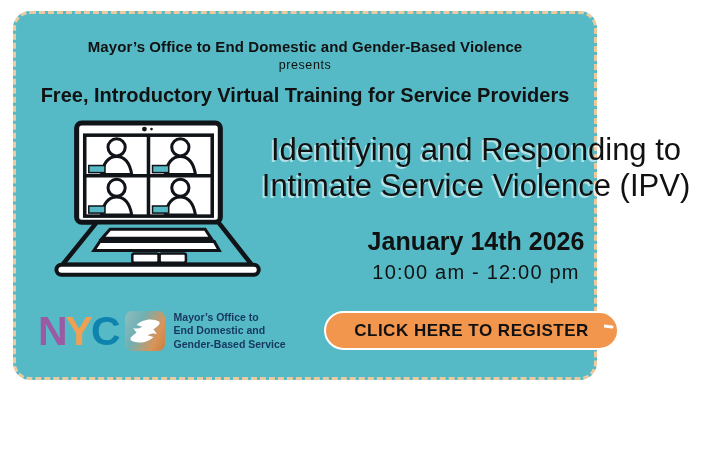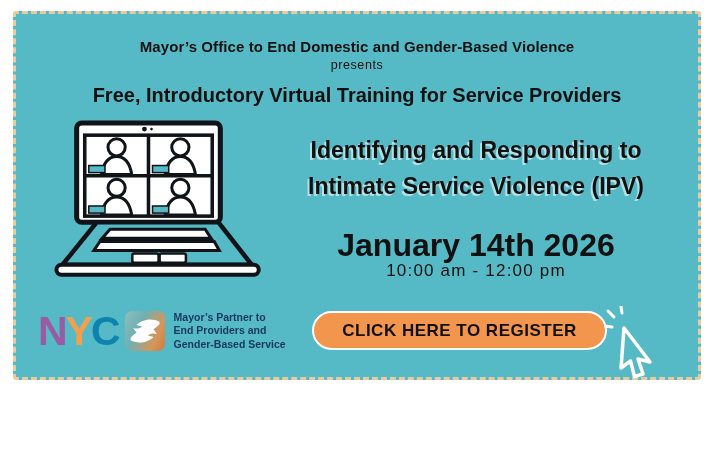--- a/index.html
+++ b/index.html
@@ -6,68 +6,68 @@
     margin: 0; padding: 0;
     width: 720px; height: 460px;
     background: #ffffff;
     font-family: "Liberation Sans", sans-serif;
     overflow: hidden;
     position: relative;
   }
   .card {
     position: absolute;
     left: 13px; top: 11px;
-    width: 688px; height: 369px;
+    width: 584px; height: 369px;
     box-sizing: border-box;
     background: var(--card-bg, #55bac6);
     border: 3px dashed var(--border-dash, #ecca9f);
-    border-radius: 3px;
+    border-radius: 17px;
   }
   .centered { position: absolute; left: 0; width: 100%; text-align: center; color: var(--text-black, #111); }
   .org-title    { top: 24px;  font-size: 15px; font-weight: bold; letter-spacing: 0.1px; }
   .presents     { top: 44px;  font-size: 12.5px; letter-spacing: 0.6px; }
   .training     { top: 70px;  font-size: 20px; font-weight: bold; }
 
   .laptop-wrap {
     position: absolute; left: 20px; top: 106px;
     width: 228px; height: 172px;
   }
   .laptop-wrap svg { width: 100%; height: 100%; }
   .ink { stroke: #101418; fill: #ffffff; }
   .teal-fill { fill: var(--card-bg, #55bac6); }
 
   .right-col { position: absolute; left: 234px; width: 452px; text-align: center; color: var(--text-black, #111); }
   .event-title {
     top: 118px;
-    font-size: 23px; font-weight: bold; line-height: 36px;
+    font-size: 31px; font-weight: normal; line-height: 36px;
     text-shadow: -2px 2px 0 rgba(255,255,255,0.55);
   }
-  .event-date { top: 213px; font-size: 32px; font-weight: bold; }
-  .event-time { top: 247px; font-size: 17px; letter-spacing: 1.2px; }
+  .event-date { top: 213px; font-size: 25px; font-weight: bold; }
+  .event-time { top: 247px; font-size: 20px; letter-spacing: 1.2px; }
 
   .logo-row {
     position: absolute; left: 22px; top: 293px;
     display: flex; align-items: center; height: 48px;
   }
   .nyc-letters { font-size: 41px; font-weight: bold; line-height: 1; letter-spacing: -2px; display: flex; }
   .nyc-letter { display: inline-block; }
   .hands-badge {
     width: 40px; height: 40px; margin-left: 6px; border-radius: 7px;
     background: linear-gradient(115deg, #8fbdbd 0%, #6fb0b4 35%, #d99459 75%, #c97f3f 100%);
     display: flex; align-items: center; justify-content: center;
   }
   .hands-badge svg { width: 34px; height: 34px; }
   .logo-text {
     margin-left: 9px;
     font-size: 10.5px; font-weight: bold; line-height: 1.3;
     color: var(--logo-navy, #17375f);
   }
 
   .register-btn {
-    position: absolute; left: 296px; top: 297px;
+    position: absolute; left: 308px; top: 297px;
     width: 295px; height: 39px;
     background: var(--button-orange, #f2954d);
     border: 2px solid #ffffff;
     border-radius: 22px;
     font-family: "Liberation Sans", sans-serif;
     font-size: 17px; font-weight: bold; letter-spacing: 0.5px;
     color: #111; cursor: pointer;
     display: flex; align-items: center; justify-content: center;
   }
   .cursor-wrap { position: absolute; left: 588px; top: 292px; width: 62px; height: 74px; }
@@ -128,22 +128,22 @@
       <span class="nyc-letter" style="color: rgb(240, 160, 80);">Y</span>
       <span class="nyc-letter" style="color: rgb(14, 131, 174);">C</span>
     </div>
     <div class="hands-badge">
       <svg viewBox="0 0 40 40" xmlns="http://www.w3.org/2000/svg">
         <path d="M37 9 C27 4 16 7 10 13 L17 15 C13 17.5 9 17.5 6 16.5 L10 22 C20 24 31 19 37 12 Z" fill="#ffffff"></path>
         <path d="M3 31 C13 36 24 33 30 27 L23 25 C27 22.5 31 22.5 34 23.5 L30 18 C20 16 9 21 3 28 Z" fill="#ffffff"></path>
       </svg>
     </div>
     <div class="logo-text">
-      <div>Mayor’s Partner to</div>
-      <div>End Providers and</div>
+      <div>Mayor’s Office to</div>
+      <div>End Domestic and</div>
       <div>Gender-Based Service</div>
     </div>
   </div>
 
   <button class="register-btn">CLICK HERE TO REGISTER</button>
 
   <div class="cursor-wrap">
     <svg viewBox="0 0 62 74" xmlns="http://www.w3.org/2000/svg">
       <path d="M20 22 L46 56 L34 53 L39 68 L30.5 70.5 L26.5 55 L17 62 Z" fill="none" stroke="#ffffff" stroke-width="3.5" stroke-linejoin="round"></path>
       <path d="M8 21 L0 20" stroke="#ffffff" stroke-width="3" stroke-linecap="round"></path>

